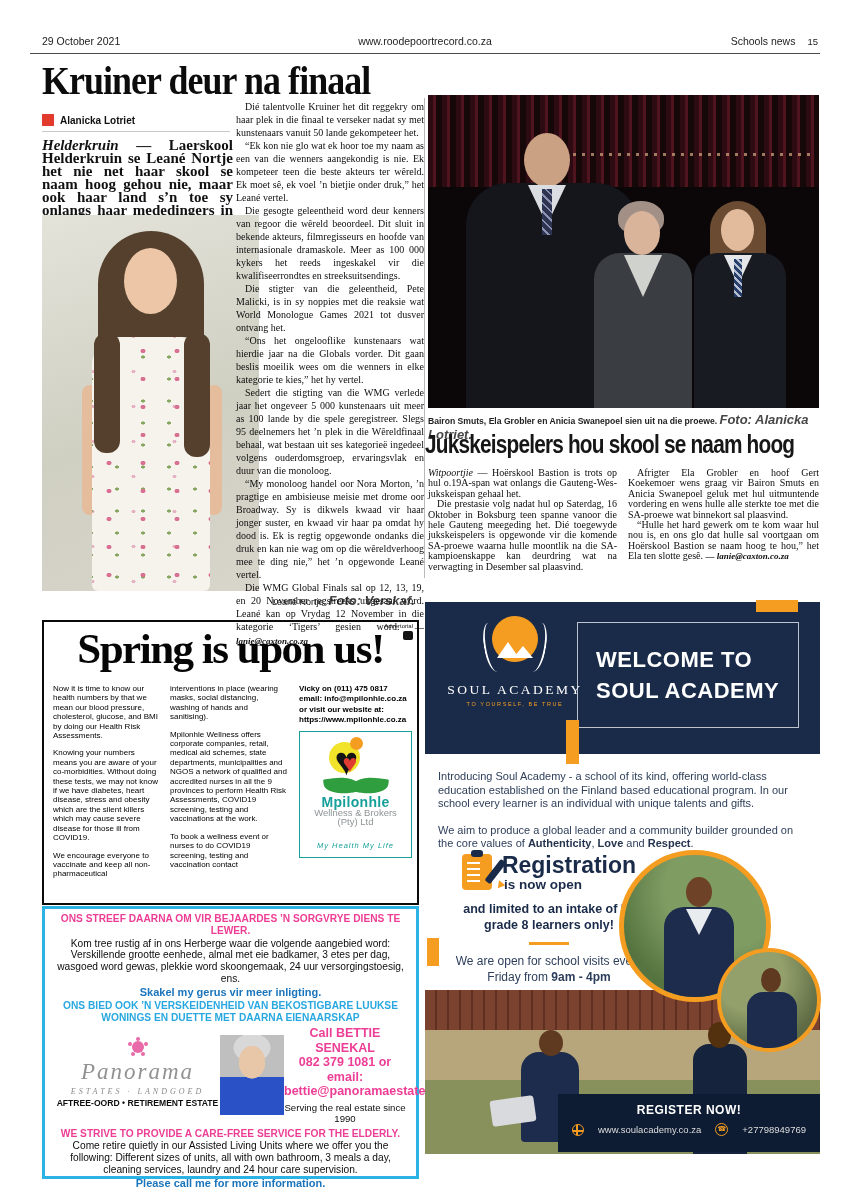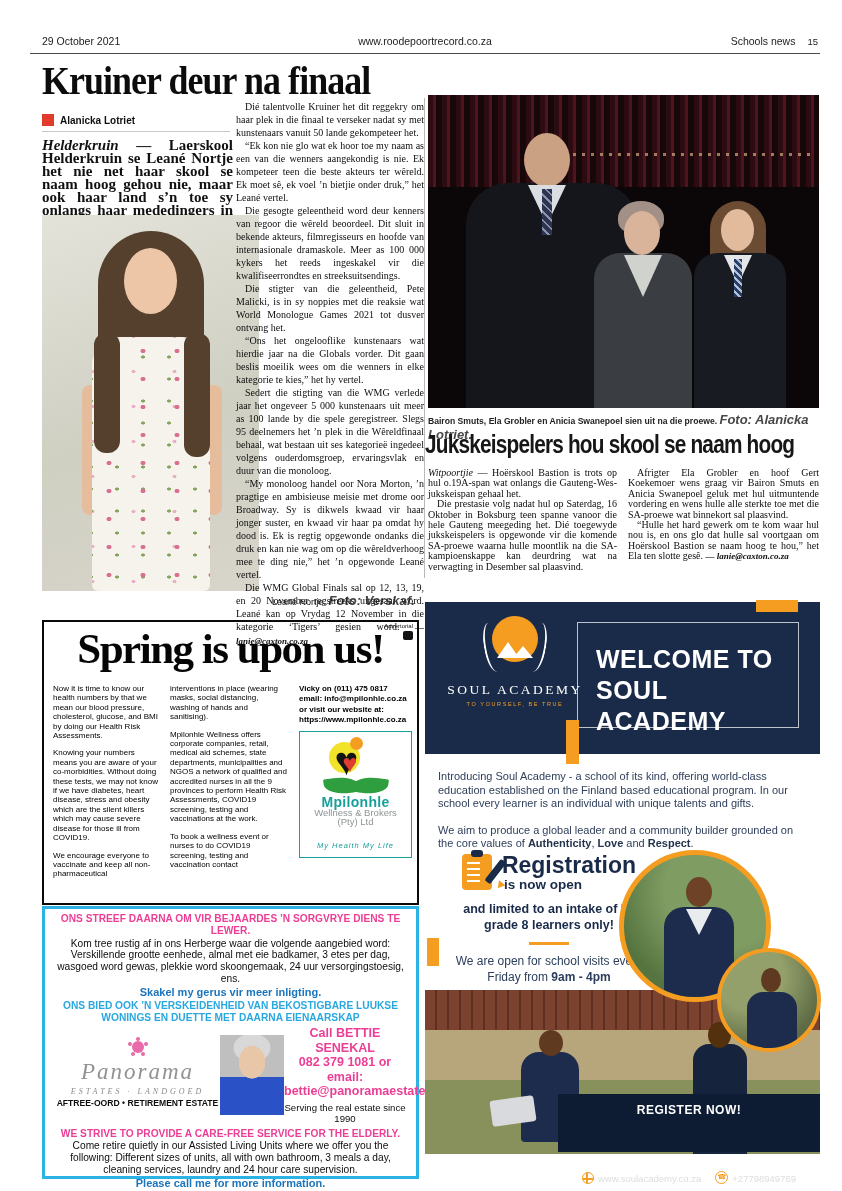--- a/index.html
+++ b/index.html
@@ -139,21 +139,21 @@
   .soul-logo{position:absolute;left:20px;top:14px;width:140px;text-align:center;color:#fff;}
   .emblem{position:relative;width:62px;height:60px;margin:0 auto;}
   .emb-circle{position:absolute;left:8px;top:0;width:46px;height:46px;border-radius:50%;background:#f59d20;}
   .emb-tri1{position:absolute;left:13px;top:26px;width:0;height:0;border-left:11px solid transparent;border-right:11px solid transparent;border-bottom:16px solid #fff;}
   .emb-tri2{position:absolute;left:29px;top:30px;width:0;height:0;border-left:10px solid transparent;border-right:10px solid transparent;border-bottom:12px solid #fff;}
   .laurel-l{position:absolute;left:0;top:6px;width:16px;height:50px;border-left:2.5px solid #fff;border-radius:50%;transform:rotate(-10deg);}
   .laurel-r{position:absolute;right:0;top:6px;width:16px;height:50px;border-right:2.5px solid #fff;border-radius:50%;transform:rotate(10deg);}
   .soul-name{font-family:"Liberation Serif",serif;font-size:13.5px;letter-spacing:2.5px;margin-top:6px;}
   .soul-tag{font-size:5.5px;color:#f59d20;letter-spacing:1.6px;margin-top:3px;}
   .welcome{position:absolute;left:152px;top:20px;width:222px;height:106px;border:1px solid rgba(255,255,255,.72);
-           box-sizing:border-box;padding:21px 0 0 18px;color:#fff;font-weight:bold;font-size:25px;line-height:31px;letter-spacing:.5px;}
+           box-sizing:border-box;padding:21px 0 0 18px;color:#fff;font-weight:bold;font-size:22px;line-height:31px;letter-spacing:.5px;}
   .soul-accent-mid{position:absolute;left:141px;top:120px;width:13px;height:44px;background:#f59d20;}
   .soul-body{position:absolute;left:13px;top:170px;width:372px;font-size:11px;line-height:13.6px;color:#30405c;text-align:left;}
   .soul-body p{margin:0 0 13px;}
   .soul-body b{color:#24344e;}
   .reg{position:absolute;left:24px;top:252px;width:200px;color:#1a2b4a;text-align:center;}
   .reg-row{display:flex;align-items:center;justify-content:center;gap:10px;}
   .clip{position:relative;width:30px;height:36px;background:#f59d20;border-radius:4px;flex:0 0 auto;}
   .clip-top{position:absolute;left:9px;top:-4px;width:12px;height:7px;background:#1a2b4a;border-radius:3px;}
   .clip-lines{position:absolute;left:5px;top:8px;width:13px;height:22px;
               background:repeating-linear-gradient(180deg,#fff 0 2px,transparent 2px 6px);}
@@ -180,21 +180,21 @@
   .roof{position:absolute;top:0;left:0;right:0;height:40px;
         background:repeating-linear-gradient(90deg,#7c4230 0 10px,#5f2f22 10px 12px);}
   .sp-fig1{position:absolute;left:96px;top:62px;width:58px;height:90px;border-radius:18px 18px 4px 4px;background:#1d2b4d;}
   .sp-head1{position:absolute;left:114px;top:40px;width:24px;height:26px;border-radius:50%;background:#5f3a20;}
   .sp-laptop{position:absolute;left:66px;top:108px;width:44px;height:26px;background:#d8dade;border-radius:3px;transform:rotate(-8deg);}
   .sp-fig2{position:absolute;left:268px;top:54px;width:54px;height:110px;border-radius:16px 16px 0 0;background:#16233d;}
   .sp-head2{position:absolute;left:283px;top:32px;width:23px;height:26px;border-radius:50%;background:#53300e;}
   .soul-foot{position:absolute;left:133px;top:494px;width:262px;height:58px;background:#0d1b33;color:#fff;text-align:center;z-index:5;}
   .cta{font-size:12px;font-weight:bold;letter-spacing:.5px;margin-top:9px;}
   .foot-row{display:flex;justify-content:center;align-items:center;gap:14px;margin-top:6px;font-size:9.5px;color:#ddd;}
-  .foot-item{display:flex;align-items:flex-end;gap:4px;margin-top:48px;}
+  .foot-item{display:flex;align-items:center;gap:14px;}
   .globe{width:12px;height:12px;border-radius:50%;border:1.5px solid #f59d20;box-sizing:border-box;
          background:linear-gradient(90deg,transparent 0 3.5px,#f59d20 3.5px 5px,transparent 5px 9px),
                     linear-gradient(0deg,transparent 0 3.5px,#f59d20 3.5px 5px,transparent 5px 9px);}
   .phone-ic{width:13px;height:13px;border-radius:50%;border:1.5px solid #f59d20;box-sizing:border-box;
             color:#f59d20;font-size:7px;line-height:9px;text-align:center;}
 </style>
 </head>
 <body>
 
 <div class="page">

